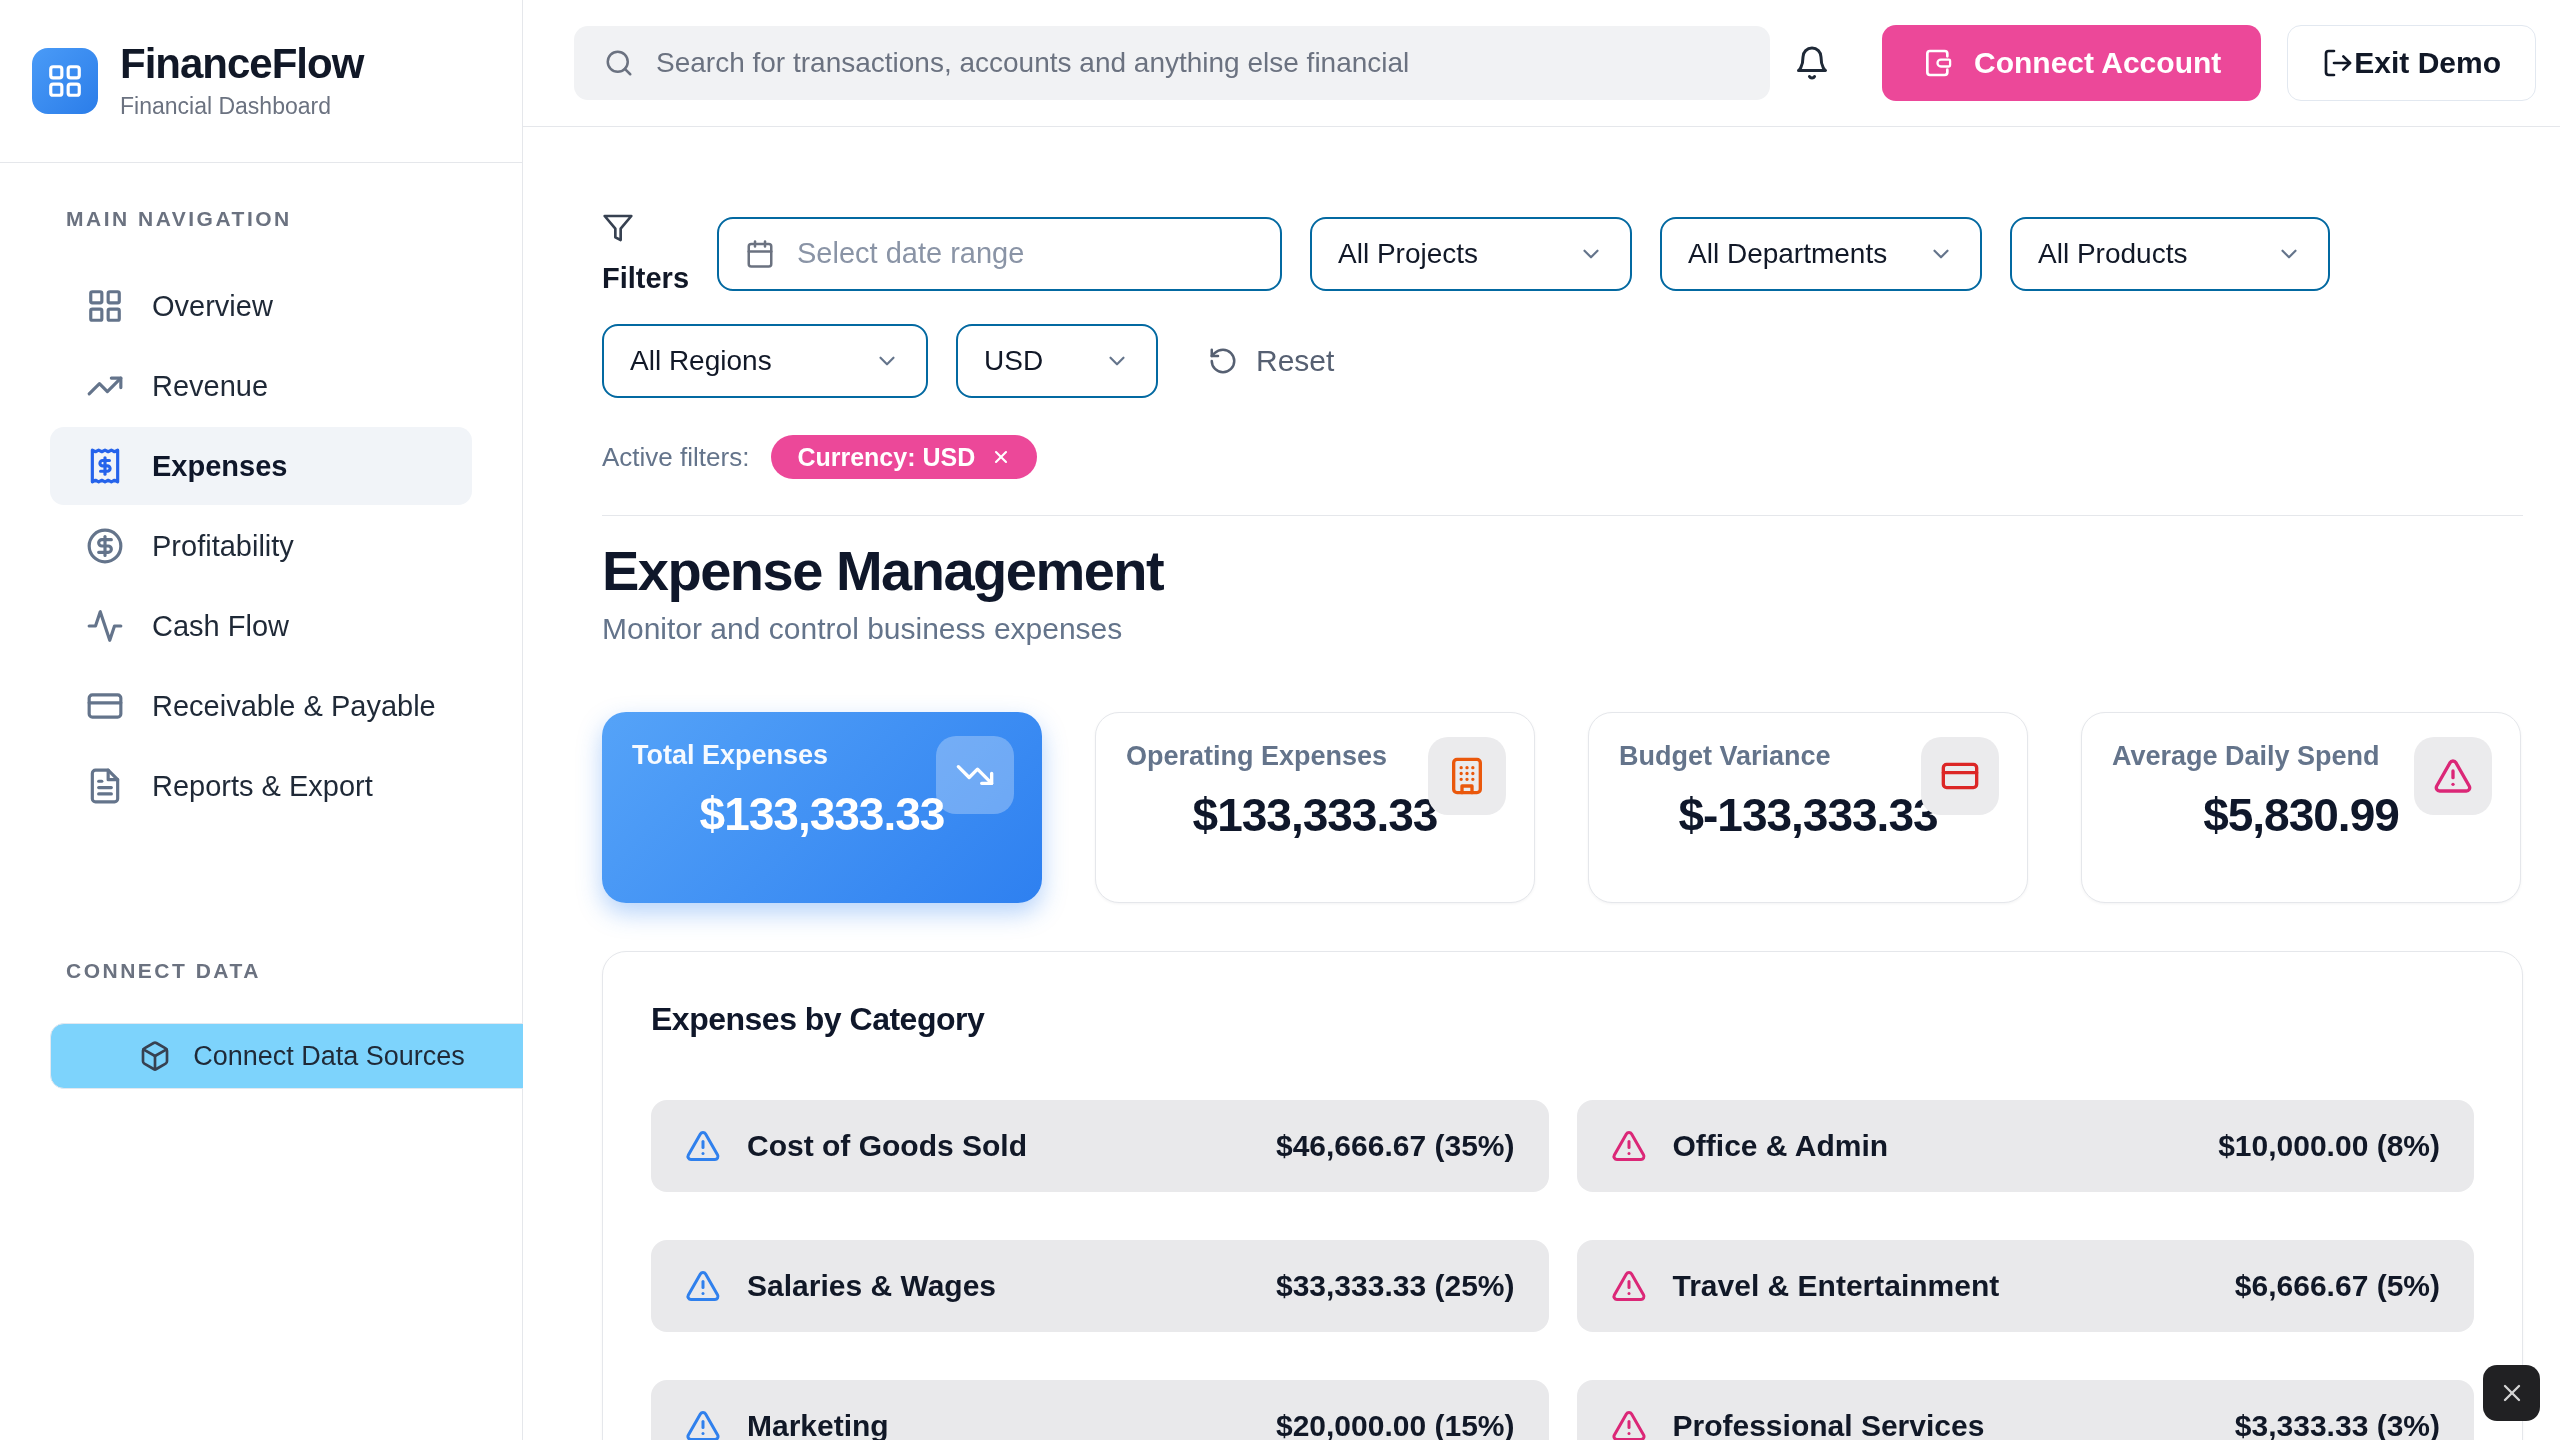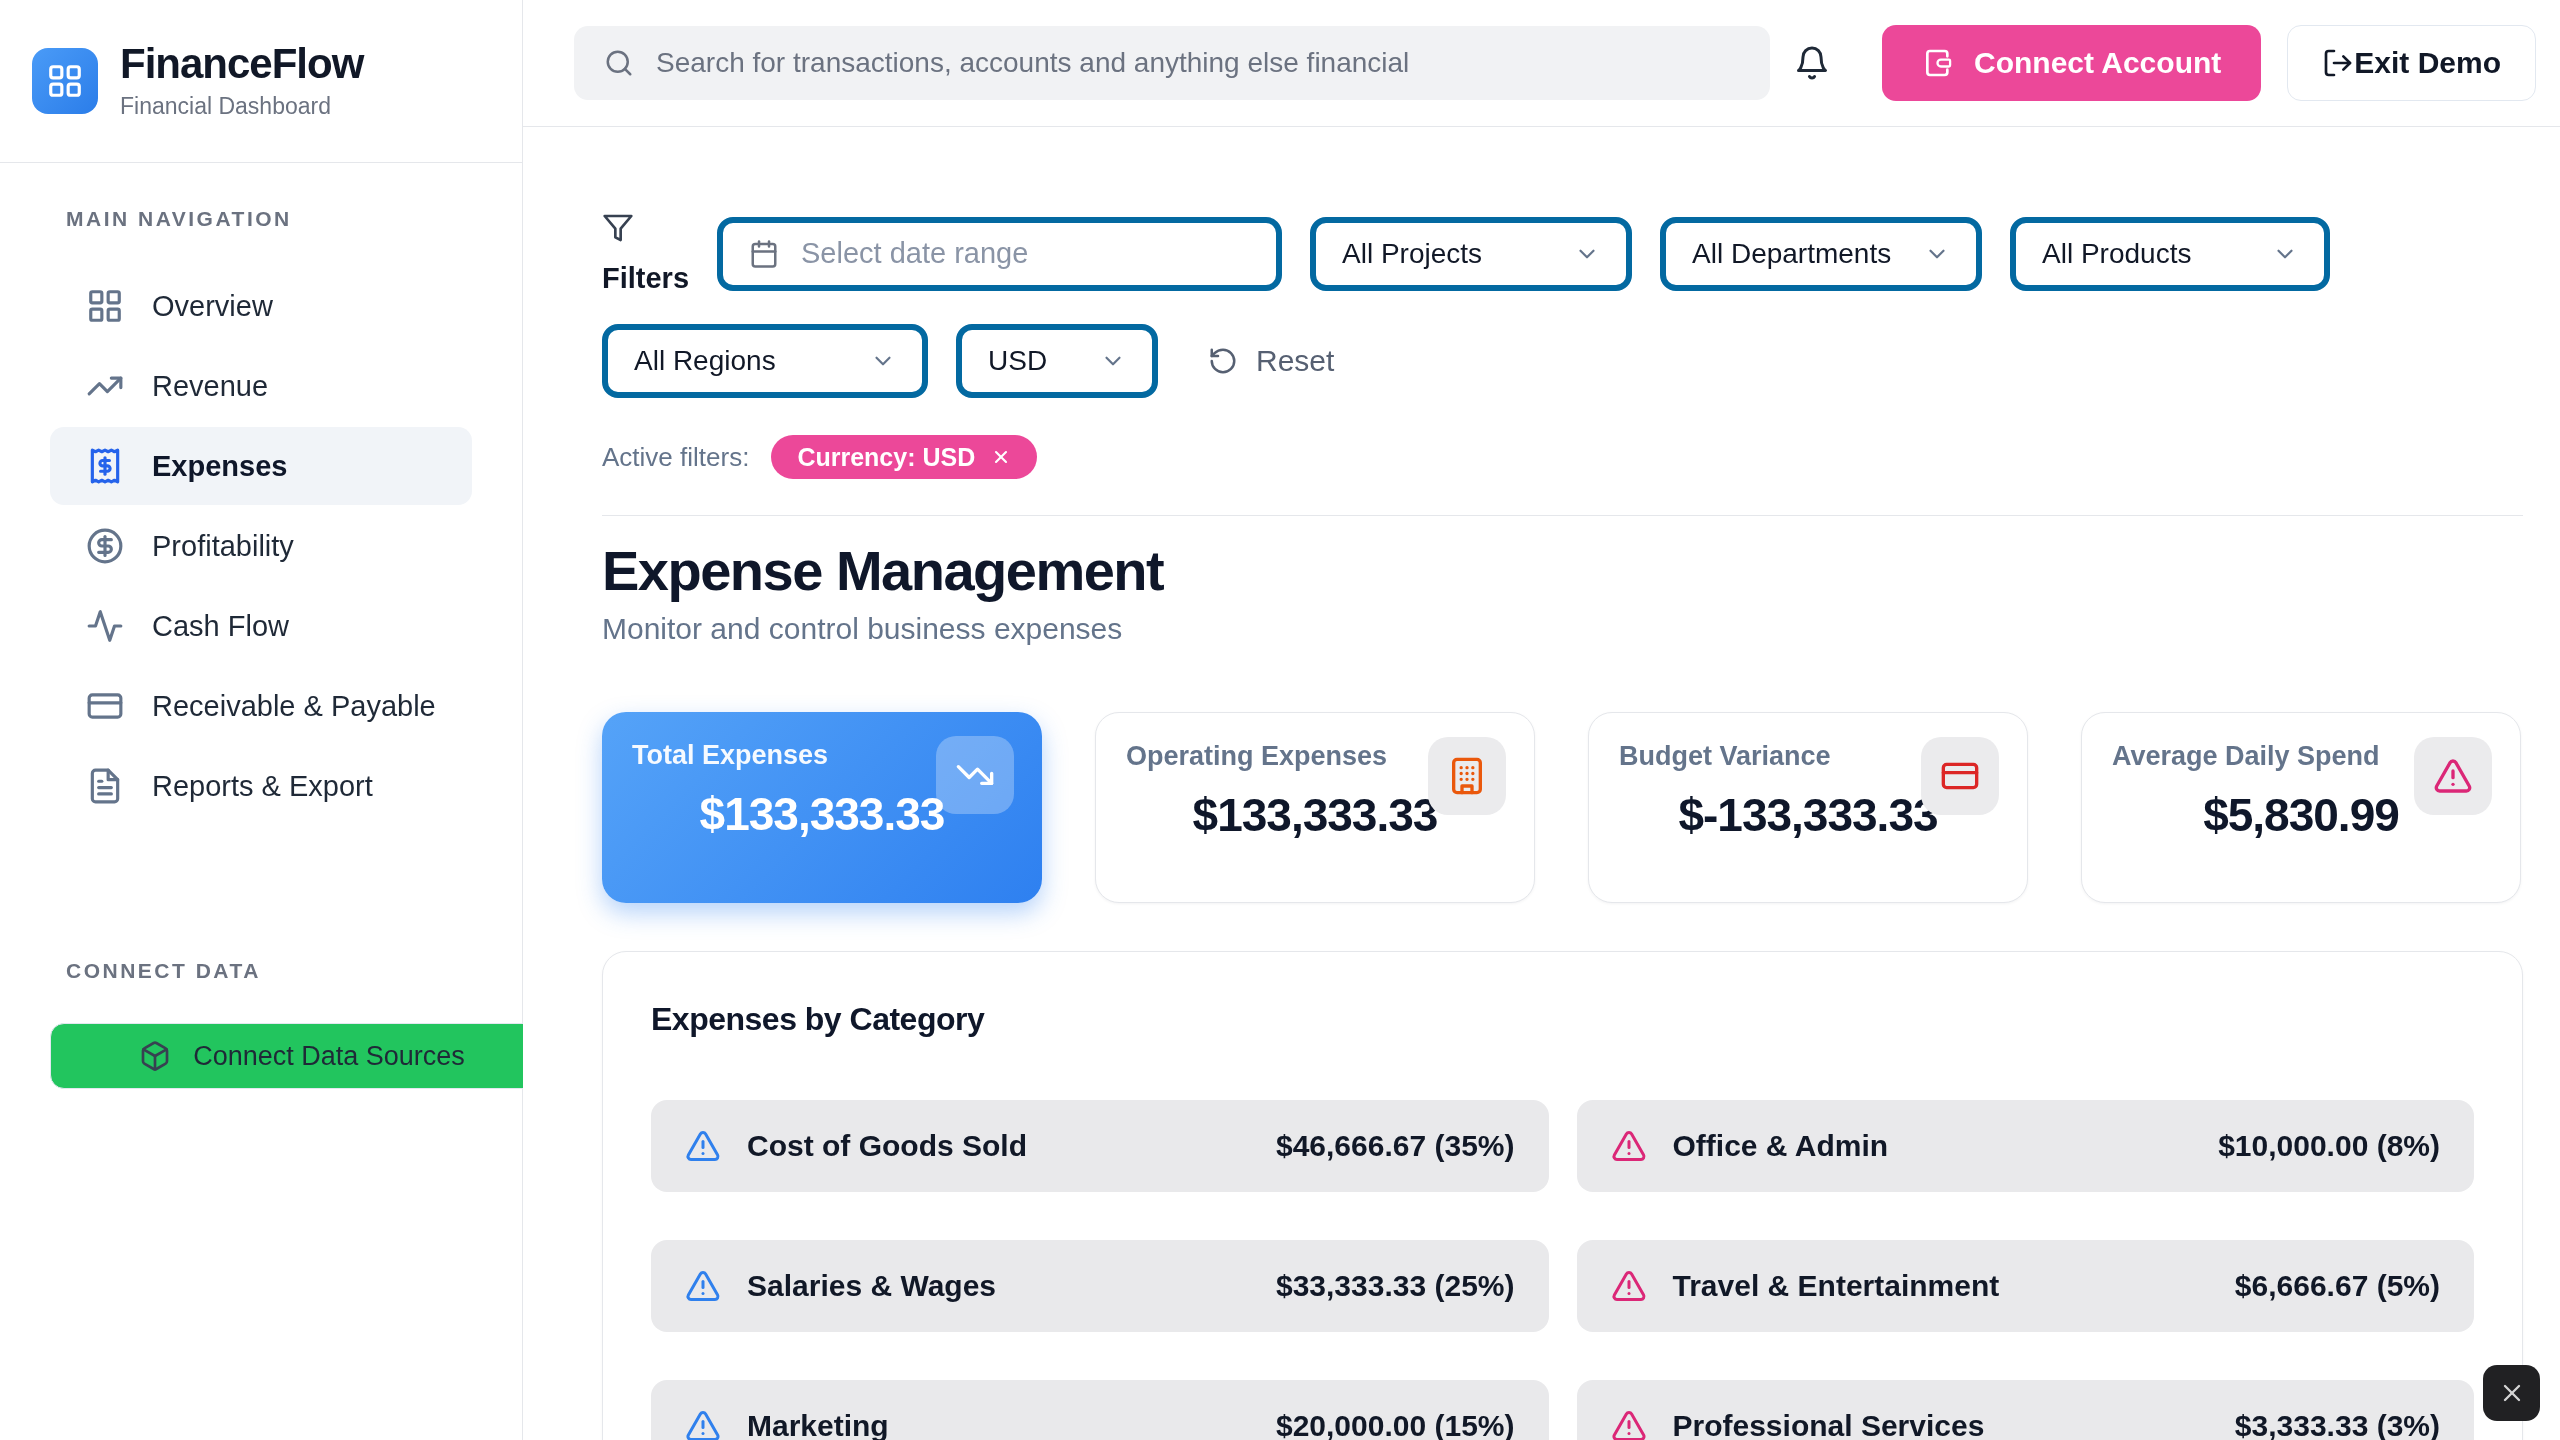--- a/index.html
+++ b/index.html
@@ -21,21 +21,21 @@
   .nav { padding:0 50px; }
   .nav-item { height:78px; margin-bottom:2px; display:flex; align-items:center; gap:28px;
     padding:0 0 0 36px; border-radius:14px; cursor:pointer; }
   .nav-item .nico { width:38px; height:38px; color:#64748b; flex:0 0 auto; display:flex; }
   .nav-item span.lbl { font-size:29px; font-weight:500; color:#1f2937; }
   .nav-item.active { background:#f1f4f8; }
   .nav-item.active .nico { color:#2563eb; }
   .nav-item.active span.lbl { color:#0f172a; font-weight:600; }
   .connect-label { margin:134px 0 40px 66px; font-size:21px; font-weight:700; letter-spacing:2.5px; color:#6b7280; }
   .connect-btn { display:flex; align-items:center; justify-content:center; gap:22px; margin:10px 53px 0 50px;
-    width:504px; height:66px; background:#22c55e; border:1px solid #e2e8f0; border-radius:14px; cursor:pointer;
+    width:504px; height:66px; background:#7dd3fc; border:1px solid #e2e8f0; border-radius:14px; cursor:pointer;
     font-family:inherit; font-size:27px; font-weight:500; color:#1f2937; }
   .connect-btn .nico { width:32px; height:32px; color:#374151; display:flex; }
 
   
   .topbar { position:absolute; left:523px; top:0; right:0; height:127px; background:#fff;
     border-bottom:1px solid #e5e7eb; display:flex; align-items:center; padding:0 24px 0 51px; }
   .search { width:1196px; height:74px; background:#f1f2f4; border-radius:14px; display:flex;
     align-items:center; gap:22px; padding:0 30px; }
   .search .nico { width:30px; height:30px; color:#6b7280; flex:0 0 auto; display:flex; }
   .search input { flex:1; border:none; outline:none; background:transparent; font-family:inherit;
@@ -53,21 +53,21 @@
 
   
   .main { position:absolute; left:523px; top:127px; right:0; bottom:0; overflow:hidden;
     padding:0 37px 0 79px; background:#fff; }
   .frow { display:flex; align-items:center; gap:28px; }
   .frow1 { margin-top:85px; }
   .frow2 { margin-top:29px; }
   .filters-title { display:flex; gap:18px; margin-right:0;flex-direction:column; }
   .filters-title .nico { width:32px; height:32px; color:#374151; display:flex; }
   .filters-title b { font-size:29px; font-weight:700; color:#111827; }
-  .fctrl { height:74px; border:6px solid #0369a1; border-radius:16px; background:#fff; display:flex;
+  .fctrl { height:74px; border:2px solid #0369a1; border-radius:16px; background:#fff; display:flex;
     align-items:center; justify-content:space-between; padding:0 26px; cursor:pointer; }
   .fctrl .val { font-size:28px; color:#111827; font-weight:500; }
   .fctrl .chev { width:26px; height:26px; color:#64748b; display:flex; }
   .fdate { width:565px; justify-content:flex-start; gap:22px; }
   .fdate .nico { width:30px; height:30px; color:#6b7280; display:flex; }
   .fdate .ph { font-size:29px; color:#8a94a6; }
   .w-projects{width:322px;} .w-departments{width:322px;} .w-products{width:320px;}
   .w-regions{width:326px;} .w-cash{width:266px;} .w-usd{width:202px;}
   .reset { display:flex; align-items:center; gap:18px; margin-left:22px; cursor:pointer; }
   .reset .nico { width:30px; height:30px; color:#566072; display:flex; }

